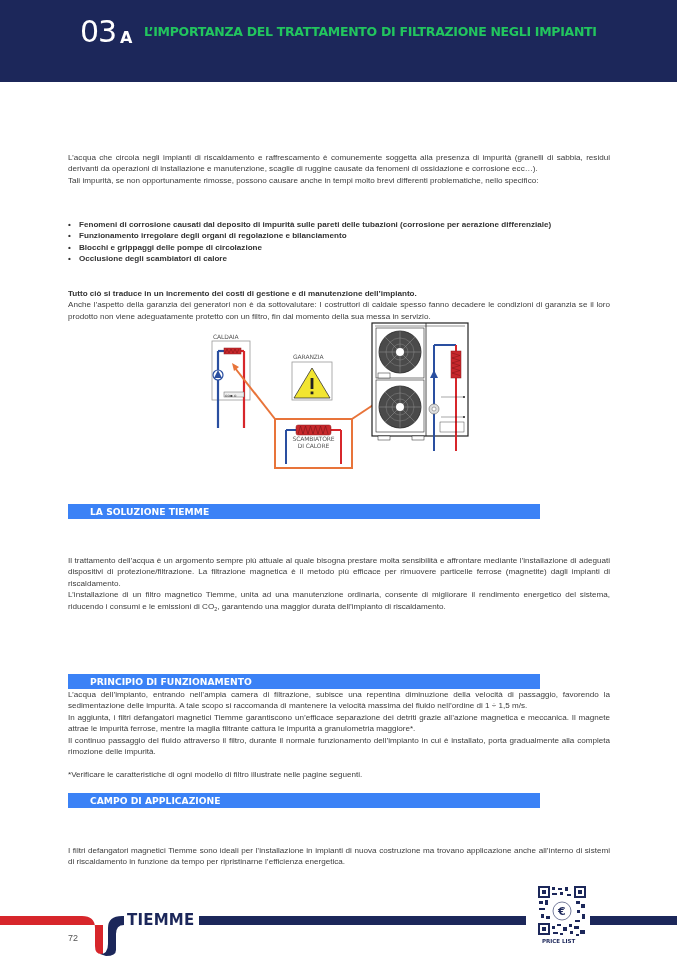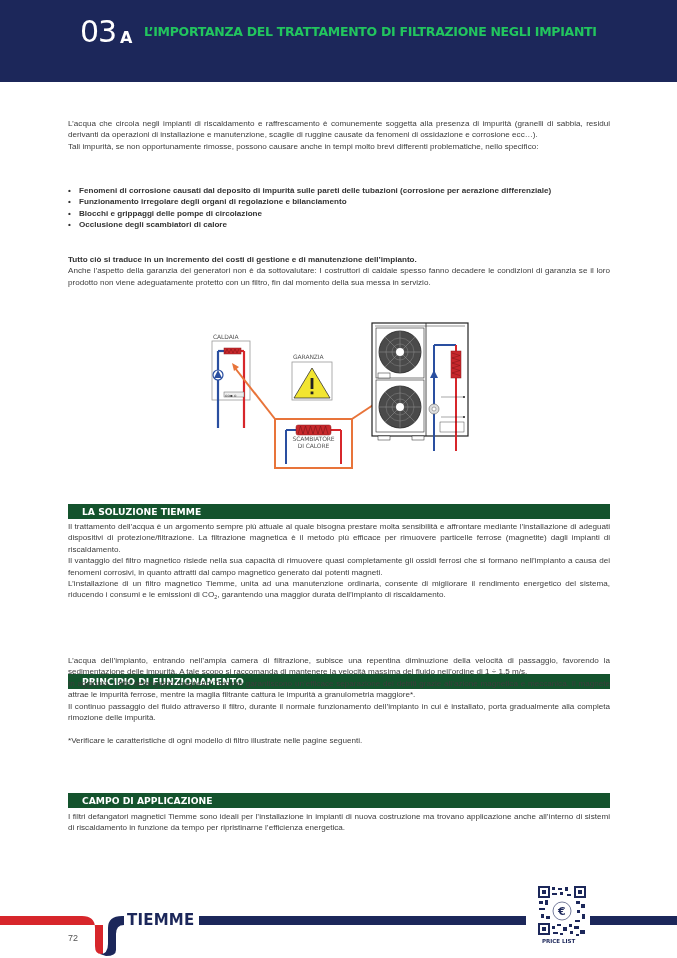--- a/index.html
+++ b/index.html
@@ -4,31 +4,31 @@
 <style>
   * { box-sizing: border-box; margin: 0; padding: 0; }
   html, body { width: 677px; height: 958px; background: #ffffff; overflow: hidden; }
   body { position: relative; font-family: "Liberation Sans", sans-serif; color: #3a3a3a; }
 
   .header-band { position: absolute; left: 0; top: 0; width: 677px; height: 82px; background: #1c275a; }
   .chapter-num { position: absolute; left: 80px; top: 14px; color: #ffffff; font-size: 30px; font-family: "DejaVu Sans", sans-serif; letter-spacing: -1px; }
   .chapter-letter { position: absolute; left: 120px; top: 28px; color: #ffffff; font-size: 16px; font-weight: bold; font-family: "DejaVu Sans", sans-serif; }
   .chapter-title { position: absolute; left: 144px; top: 24px; color: #22c55e; font-size: 12.5px; font-weight: bold; font-family: "DejaVu Sans", sans-serif; letter-spacing: -0.3px; }
 
-  .content { position: absolute; left: 68px; width: 542px; font-size: 8.1px; line-height: 11.4px; color: #3c3c3c; text-align: justify; }
+  .content { position: absolute; left: 68px; width: 542px; font-size: 8.1px; line-height: 11.4px; color: #3c3c3c; text-align: justify; margin-top: 34px; }
   .content p { margin: 0; }
   .bold { font-weight: bold; color: #333; }
 
   .intro { top: 118px; }
   .bullets { top: 185px; list-style: none; }
   .bullets li { position: relative; padding-left: 11px; font-weight: bold; color: #333; text-align: left; line-height: 11.4px; }
   .bullets li::before { content: "•"; position: absolute; left: 0; top: 0; }
   .costs { top: 254px; }
 
-  .section-head { position: absolute; left: 68px; width: 542px; height: 15px; background: #14532d; color: #ffffff; font-size: 9.2px; font-weight: bold; padding-left: 14px; line-height: 15px; font-family: "DejaVu Sans", sans-serif; }
+  .section-head { position: absolute; left: 68px; width: 472px; height: 15px; background: #3b82f6; color: #ffffff; font-size: 9.2px; font-weight: bold; padding-left: 22px; line-height: 15px; font-family: "DejaVu Sans", sans-serif; }
   .sec1-head { top: 504px; }
   .sec1-body { top: 521px; }
   .sec2-head { top: 674px; }
   .sec2-body { top: 655px; }
   .sec3-head { top: 793px; }
   .sec3-body { top: 811px; }
   .spacer { height: 11.4px; }
   sub { font-size: 5.5px; vertical-align: -2px; line-height: 0; }
 
   .diagram { position: absolute; left: 200px; top: 318px; width: 290px; height: 155px; }
@@ -150,21 +150,20 @@
   <span class="diag-label" style="left:93px; top:36px;">GARANZIA</span>
   <span class="diag-label" style="left:85px; top:118px; width:57px;">
     <span>SCAMBIATORE</span><br>
     <span>DI CALORE</span>
   </span>
 </div>
 
 <div class="section-head sec1-head">LA SOLUZIONE TIEMME</div>
 <div class="content sec1-body">
   <p>Il trattamento dell’acqua è un argomento sempre più attuale al quale bisogna prestare molta sensibilità e affrontare mediante l’installazione di adeguati dispositivi di protezione/filtrazione. La filtrazione magnetica è il metodo più efficace per rimuovere particelle ferrose (magnetite) dagli impianti di riscaldamento.</p>
-  <p>Il vantaggio del filtro magnetico risiede nella sua capacità di rimuovere quasi completamente gli ossidi ferrosi che si formano nell’impianto a causa dei fenomeni corrosivi, in quanto attratti dal campo magnetico generato dai potenti magneti.</p>
   <p><span>L’installazione di un filtro magnetico Tiemme, unita ad una manutenzione ordinaria, consente di migliorare il rendimento energetico del sistema, riducendo i consumi e le emissioni di CO</span><sub>2</sub><span>, garantendo una maggior durata dell’impianto di riscaldamento.</span></p>
 </div>
 
 <div class="section-head sec2-head">PRINCIPIO DI FUNZIONAMENTO</div>
 <div class="content sec2-body">
   <p>L’acqua dell’impianto, entrando nell’ampia camera di filtrazione, subisce una repentina diminuzione della velocità di passaggio, favorendo la sedimentazione delle impurità. A tale scopo si raccomanda di mantenere la velocità massima del fluido nell’ordine di 1 ÷ 1,5 m/s.</p>
   <p>In aggiunta, i filtri defangatori magnetici Tiemme garantiscono un’efficace separazione dei detriti grazie all’azione magnetica e meccanica. Il magnete attrae le impurità ferrose, mentre la maglia filtrante cattura le impurità a granulometria maggiore*.</p>
   <p>Il continuo passaggio del fluido attraverso il filtro, durante il normale funzionamento dell’impianto in cui è installato, porta gradualmente alla completa rimozione delle impurità.</p>
   <div class="spacer"></div>
   <p>*Verificare le caratteristiche di ogni modello di filtro illustrate nelle pagine seguenti.</p>

